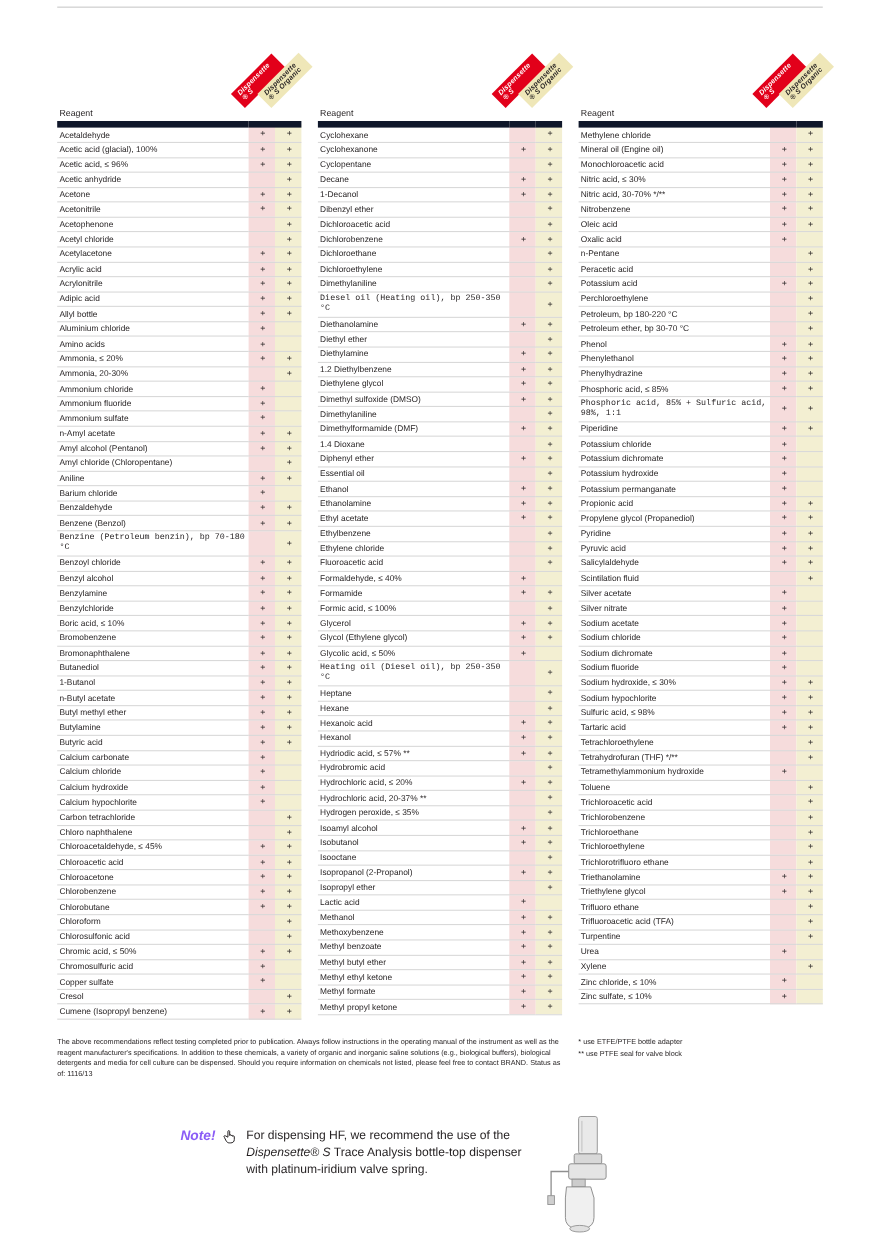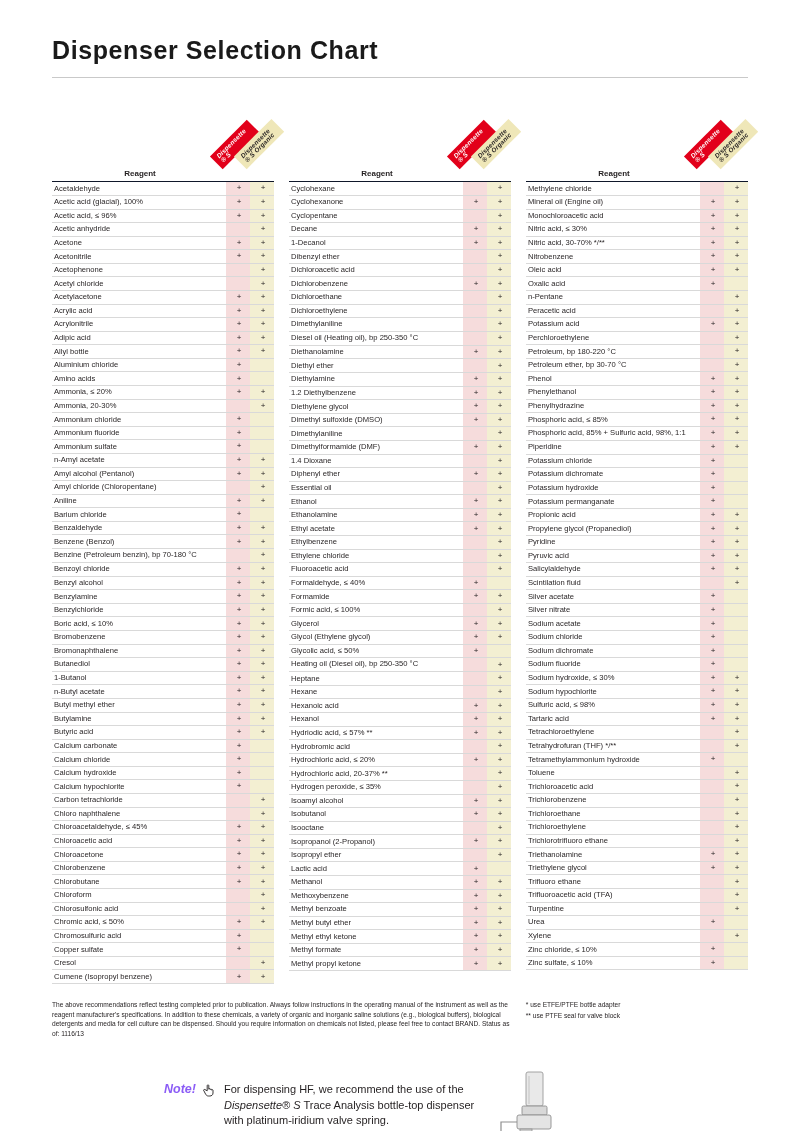--- a/index.html
+++ b/index.html
@@ -86,43 +86,43 @@
   .diag span { display: block; }
 
   
   table.chart {
     width: 100%;
     border-collapse: collapse;
     font-size: 7.6px;
     line-height: 1.05;
   }
   table.chart th {
-    text-align: center;
+    text-align: left;
     font-size: 8px;
-    font-weight: bold;
+    font-weight: normal;
     padding: 0 0 3px 2px;
-    border-bottom: 1px solid #0f172a;
+    border-bottom: 6px solid #0f172a;
   }
   table.chart th.mark {
     width: 24px;
   }
   table.chart td {
     padding: 2.1px 0 2.1px 2px;
     border-bottom: 1px solid #d9d9d9;
     vertical-align: middle;
   }
   td.reagent { color: #231f20; }
   td.mark {
     width: 24px;
     text-align: center;
     font-size: 8px;
   }
   td.m1 { background: #f6dcdc; }
   td.m2 { background: #f3efd2; }
-  .two-line { line-height: 1.18; }
+  .two-line { line-height: 1.18; font-family: Liberation Mono, monospace; }
 
   
   .foot {
     display: flex;
     gap: 15px;
     margin-top: 16px;
     font-size: 6.6px;
     line-height: 1.45;
     color: #231f20;
   }
@@ -162,21 +162,20 @@
     position: absolute;
     right: 185px;
     top: -14px;
   }
 </style>
 </head>
 <body>
 
 <div class="page">
 
-  <h1 class="page-title">Dispenser Selection Chart</h1>
   <hr class="title-rule">
 
   <div class="columns">
 
     <div class="col">
       <div class="diag-head">
         <div class="diag-wrap">
           <div class="diag red">
             <span>Dispensette</span>
               <span>® S</span>

